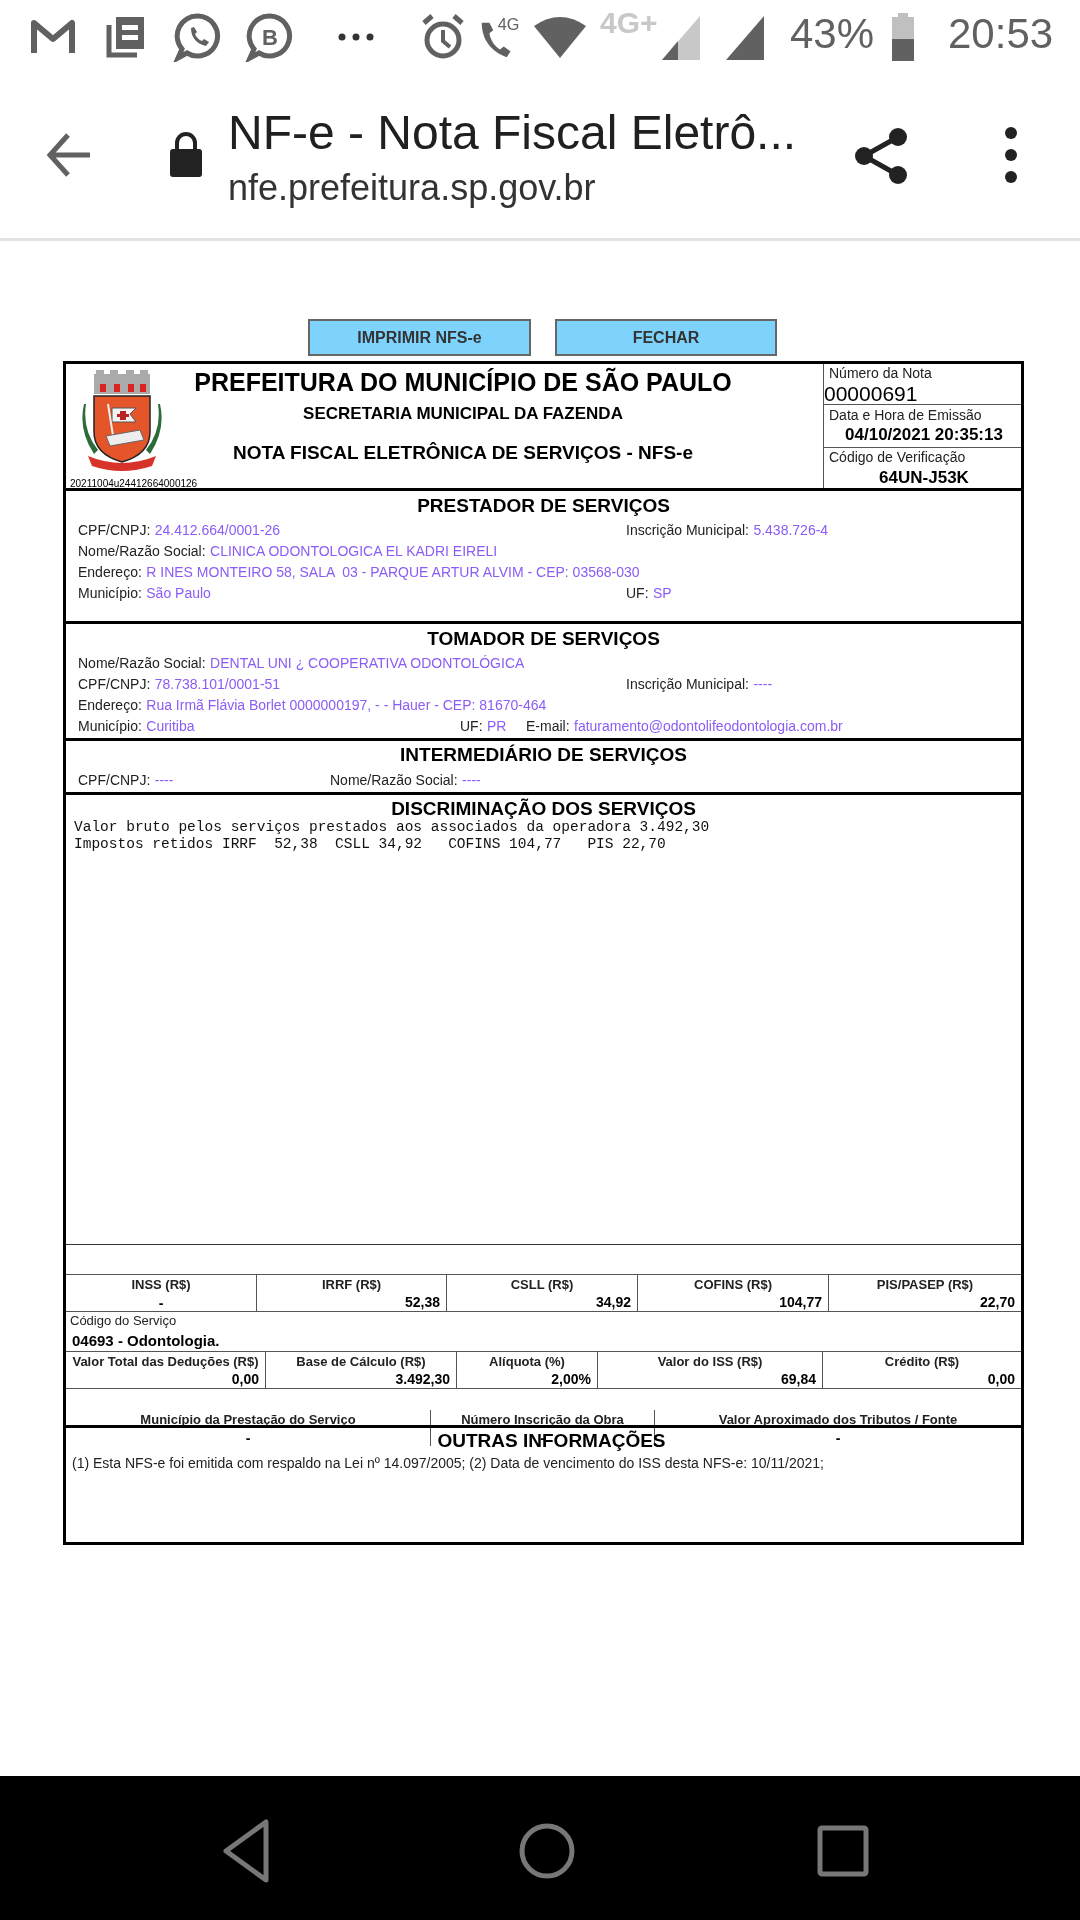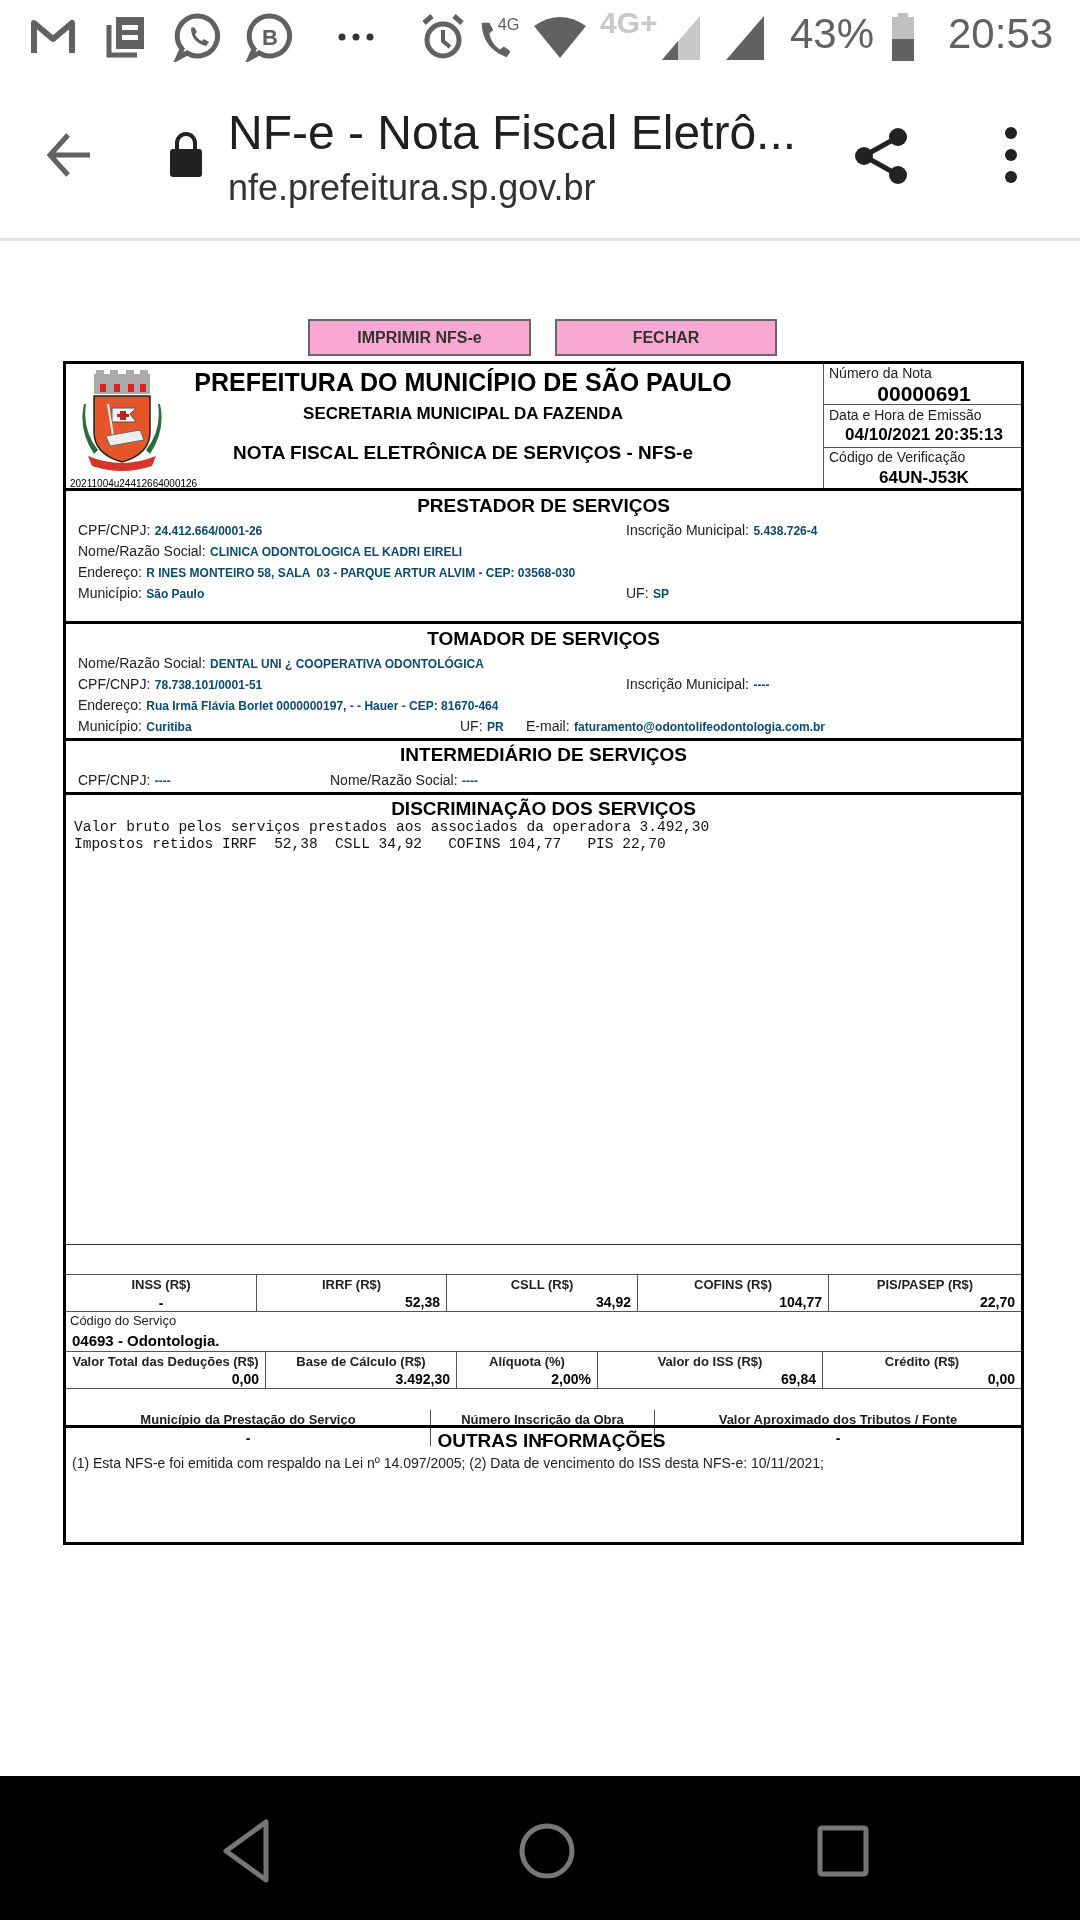--- a/index.html
+++ b/index.html
@@ -14,27 +14,27 @@
   
   .toolbar { position: absolute; left: 0; top: 75px; width: 1080px; height: 166px; background: #fff; border-bottom: 3px solid #e3e3e3; }
   .tb-back { position: absolute; left: 40px; top: 50px; width: 60px; height: 60px; }
   .tb-lock { position: absolute; left: 168px; top: 54px; width: 36px; height: 50px; }
   .tb-title { position: absolute; left: 228px; top: 30px; font-size: 48px; color: #202020; white-space: nowrap; }
   .tb-url { position: absolute; left: 228px; top: 92px; font-size: 36px; color: #333; white-space: nowrap; }
   .tb-share { position: absolute; left: 850px; top: 50px; width: 62px; height: 62px; }
   .tb-more { position: absolute; left: 996px; top: 50px; width: 30px; height: 60px; }
 
   
-  .btn { position: absolute; top: 319px; height: 37px; background: #f9a8d4; border: 2px solid #666; font-family: "Liberation Sans", sans-serif; font-size: 16px; font-weight: bold; color: #333; display: flex; align-items: center; justify-content: center; }
+  .btn { position: absolute; top: 319px; height: 37px; background: #7dd3fc; border: 2px solid #666; font-family: "Liberation Sans", sans-serif; font-size: 16px; font-weight: bold; color: #333; display: flex; align-items: center; justify-content: center; }
   .doc { position: absolute; left: 63px; top: 361px; width: 961px; height: 1184px; border: 3px solid #000; }
   .abs { position: absolute; white-space: nowrap; }
   .hline { position: absolute; left: 0; right: 0; background: #000; }
   .vline { position: absolute; background: #000; }
   .lbl { font-size: 14px; color: #222; }
-  .val { font-size: 12px; font-weight: bold; color: #0c4a6e; }
+  .val { font-size: 14px; font-weight: normal; color: #8b5cf6; }
   .sec-title { position: absolute; left: 0; right: 0; text-align: center; font-size: 19px; font-weight: bold; }
   .mono { font-family: "Liberation Mono", monospace; font-size: 14.5px; color: #111; white-space: pre; }
   .cell { position: absolute; border-right: 1px solid #555; }
   .cell:last-child { border-right: none; }
   .cell .h { position: absolute; top: 2px; left: 0; right: 0; text-align: center; font-size: 13px; color: #222; font-weight: bold; }
   .cell .v { position: absolute; bottom: 1px; right: 6px; font-size: 14px; font-weight: bold; }
   .cell .vc { position: absolute; bottom: 0; left: 0; right: 0; text-align: center; font-size: 14px; font-weight: bold; }
 
   
   .navbar { position: absolute; left: 0; top: 1776px; width: 1080px; height: 144px; background: #000; }
@@ -174,21 +174,21 @@
       <path d="M8 86Q42 100 76 86L72 96Q42 106 12 96Z" fill="#d8332a"></path>
     </svg>
   </div>
   <div class="abs" style="left:4px;top:114px;font-size:10px;">20211004u24412664000126</div>
   <div class="abs" style="left:100px;top:4px;width:594px;text-align:center;font-size:25px;font-weight:bold;">PREFEITURA DO MUNICÍPIO DE SÃO PAULO</div>
   <div class="abs" style="left:100px;top:40px;width:594px;text-align:center;font-size:17px;font-weight:bold;">SECRETARIA MUNICIPAL DA FAZENDA</div>
   <div class="abs" style="left:100px;top:78px;width:594px;text-align:center;font-size:19px;font-weight:bold;">NOTA FISCAL ELETRÔNICA DE SERVIÇOS - NFS-e</div>
 
   <div class="vline" style="left:757px;top:0;width:1px;height:124px;background:#555;"></div>
   <div class="abs lbl" style="left:763px;top:1px;">Número da Nota</div>
-  <div class="abs" style="left:758px;top:18px;width:200px;text-align:center;font-size:21px;font-weight:bold;">00000691</div>
+  <div class="abs" style="left:758px;top:18px;width:200px;text-align:left;font-size:21px;font-weight:normal;">00000691</div>
   <div class="hline" style="left:758px;top:40px;height:1px;background:#555;"></div>
   <div class="abs lbl" style="left:763px;top:43px;">Data e Hora de Emissão</div>
   <div class="abs" style="left:758px;top:61px;width:200px;text-align:center;font-size:17px;font-weight:bold;">04/10/2021 20:35:13</div>
   <div class="hline" style="left:758px;top:83px;height:1px;background:#555;"></div>
   <div class="abs lbl" style="left:763px;top:85px;">Código de Verificação</div>
   <div class="abs" style="left:758px;top:104px;width:200px;text-align:center;font-size:17px;font-weight:bold;">64UN-J53K</div>
   <div class="hline" style="top:124px;height:3px;"></div>
 
   <div class="sec-title" style="top:131px;">PRESTADOR DE SERVIÇOS</div>
   <div class="abs" style="left:12px;top:157px;">

